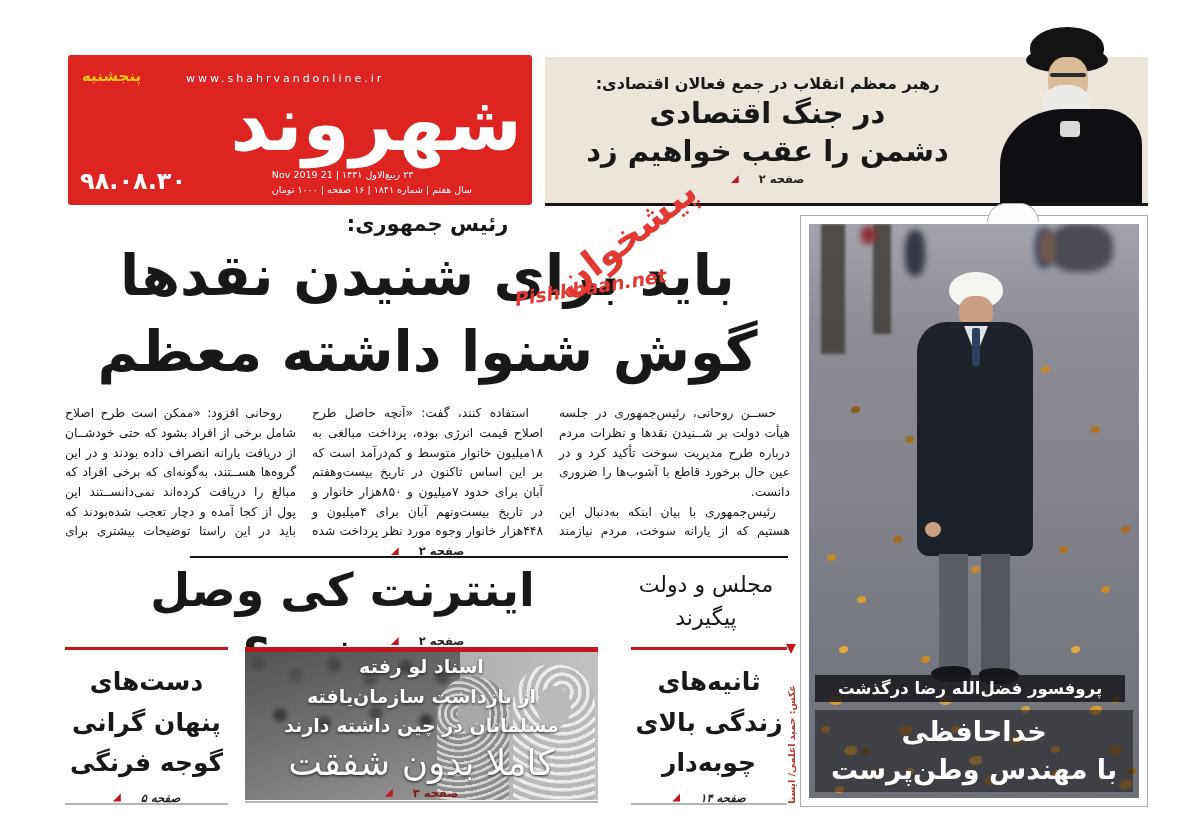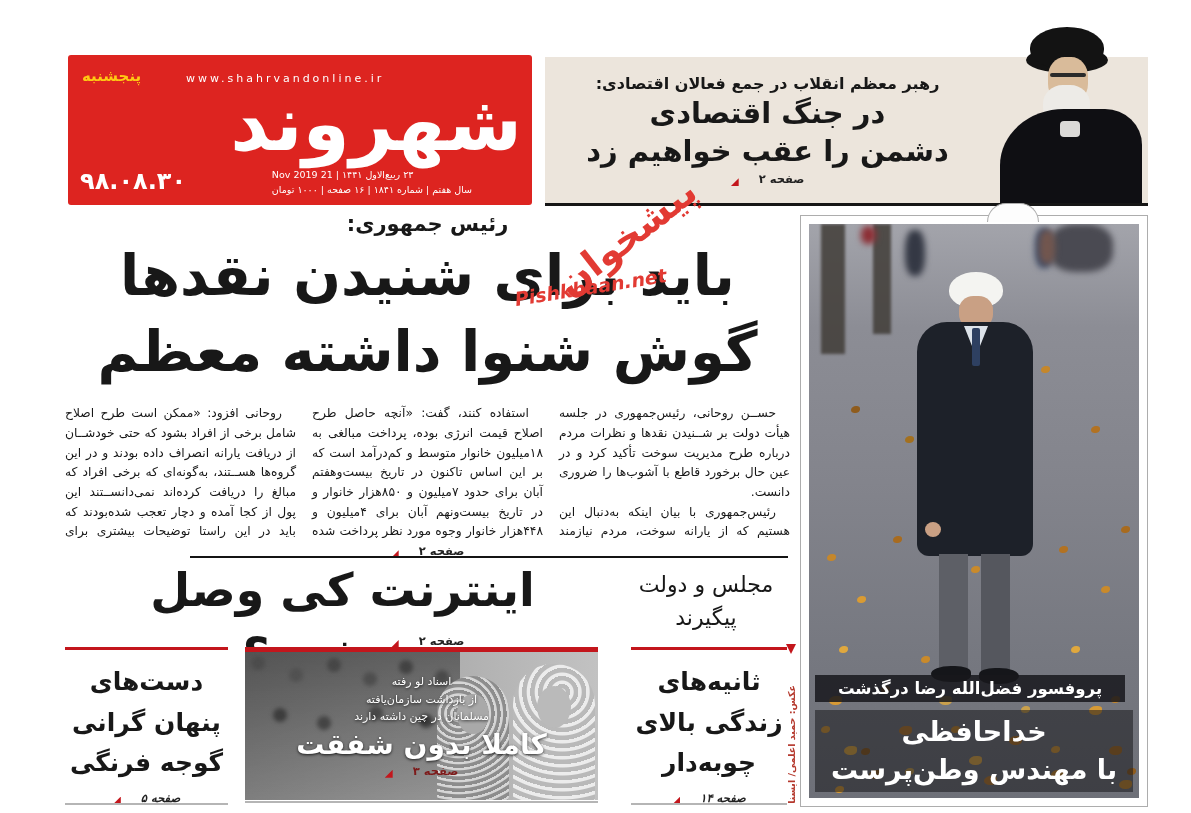--- a/index.html
+++ b/index.html
@@ -40,21 +40,21 @@
   
   .lead{position:absolute;left:65px;top:212px;width:725px;}
   .lead-kicker{text-align:center;font-size:21px;font-weight:900;}
   .lead-h{text-align:center;font-size:56px;font-weight:900;line-height:1.36;margin-top:2px;}
   .lead-cols{display:flex;gap:16px;margin-top:14px;height:134px;overflow:hidden;
              font-size:12.3px;line-height:1.6;text-align:justify;}
   .lead-cols .col{flex:1;}
   .col p{margin:0;text-indent:14px;}
 
   
-  .pref{font-size:11.5px;font-weight:bold;color:#222;display:flex;align-items:flex-end;justify-content:center;gap:20px;}
+  .pref{font-size:11.5px;font-weight:bold;color:#222;display:flex;align-items:center;justify-content:center;gap:20px;}
   .tri{display:inline-block;width:8px;height:8px;background:#c3161c;
        clip-path:polygon(100% 0,100% 100%,0 100%);flex:0 0 auto;}
   .lead-pref{margin-top:6px;}
 
   .rule-h{position:absolute;left:190px;top:556px;width:598px;height:2px;background:#141414;}
 
   
   .internet{position:absolute;left:65px;top:558px;width:725px;height:90px;}
   .internet-h{position:absolute;left:0;top:0;width:555px;text-align:center;font-size:46px;font-weight:900;line-height:1.4;}
   .internet-kicker{position:absolute;right:0;top:10px;width:168px;text-align:center;
@@ -88,22 +88,22 @@
                         184px 14px #4a4a4a,22px 52px #3d3d3d,66px 60px #444,118px 50px #474747,
                         168px 58px #3b3b3b,205px 40px #515151;}
   .c-w1{position:absolute;left:192px;top:24px;width:72px;height:126px;border-radius:36px 36px 6px 6px;
         background:repeating-radial-gradient(circle at 30% 30%,#d6d6d6 0 2px,#8d8d8d 3px 6px);}
   .c-w1 .face{position:absolute;left:20px;top:18px;width:32px;height:40px;border-radius:50%;background:#b3a79b;}
   .c-w2{position:absolute;left:268px;top:12px;width:82px;height:140px;border-radius:40px 40px 6px 6px;
         background:repeating-radial-gradient(circle at 60% 20%,#ececec 0 3px,#b9b9b9 4px 8px);}
   .c-w2 .face{position:absolute;left:24px;top:22px;width:34px;height:42px;border-radius:50%;background:#c4b8aa;}
   .china .ovl{position:absolute;inset:0;display:flex;flex-direction:column;align-items:center;
               justify-content:center;gap:1px;z-index:3;}
-  .china .l{color:#fff;font-weight:normal;font-size:11px;line-height:1.5;text-shadow:0 1px 3px rgba(0,0,0,.8);}
-  .china .t{color:#fff;font-weight:700;font-size:28px;margin-top:1px;text-shadow:0 1px 3px rgba(0,0,0,.8);}
+  .china .l{color:#fff;font-weight:bold;font-size:19px;line-height:1.5;text-shadow:0 1px 3px rgba(0,0,0,.8);}
+  .china .t{color:#fff;font-weight:400;font-size:36px;margin-top:1px;text-shadow:0 1px 3px rgba(0,0,0,.8);}
   .china .pref{color:#7d1a1a;margin-top:2px;text-shadow:none;}
 
   
   .obit{position:absolute;left:800px;top:215px;width:348px;height:592px;background:#fff;
         border:1px solid #adadad;box-sizing:border-box;padding:8px;}
   .hair-bump{position:absolute;left:186px;top:-13px;width:50px;height:18px;background:#fdfdfd;
              border:1px solid #adadad;border-bottom:none;border-radius:26px 26px 0 0;}
   .obit-photo{position:relative;width:100%;height:100%;overflow:hidden;
               background:linear-gradient(180deg,#a3a4ab 0%,#8c8d95 18%,#83848c 45%,#767880 75%,#6e7078 100%);}
   .trunk{position:absolute;top:0;width:24px;height:130px;background:#413d38;filter:blur(1.5px);opacity:.85;}

